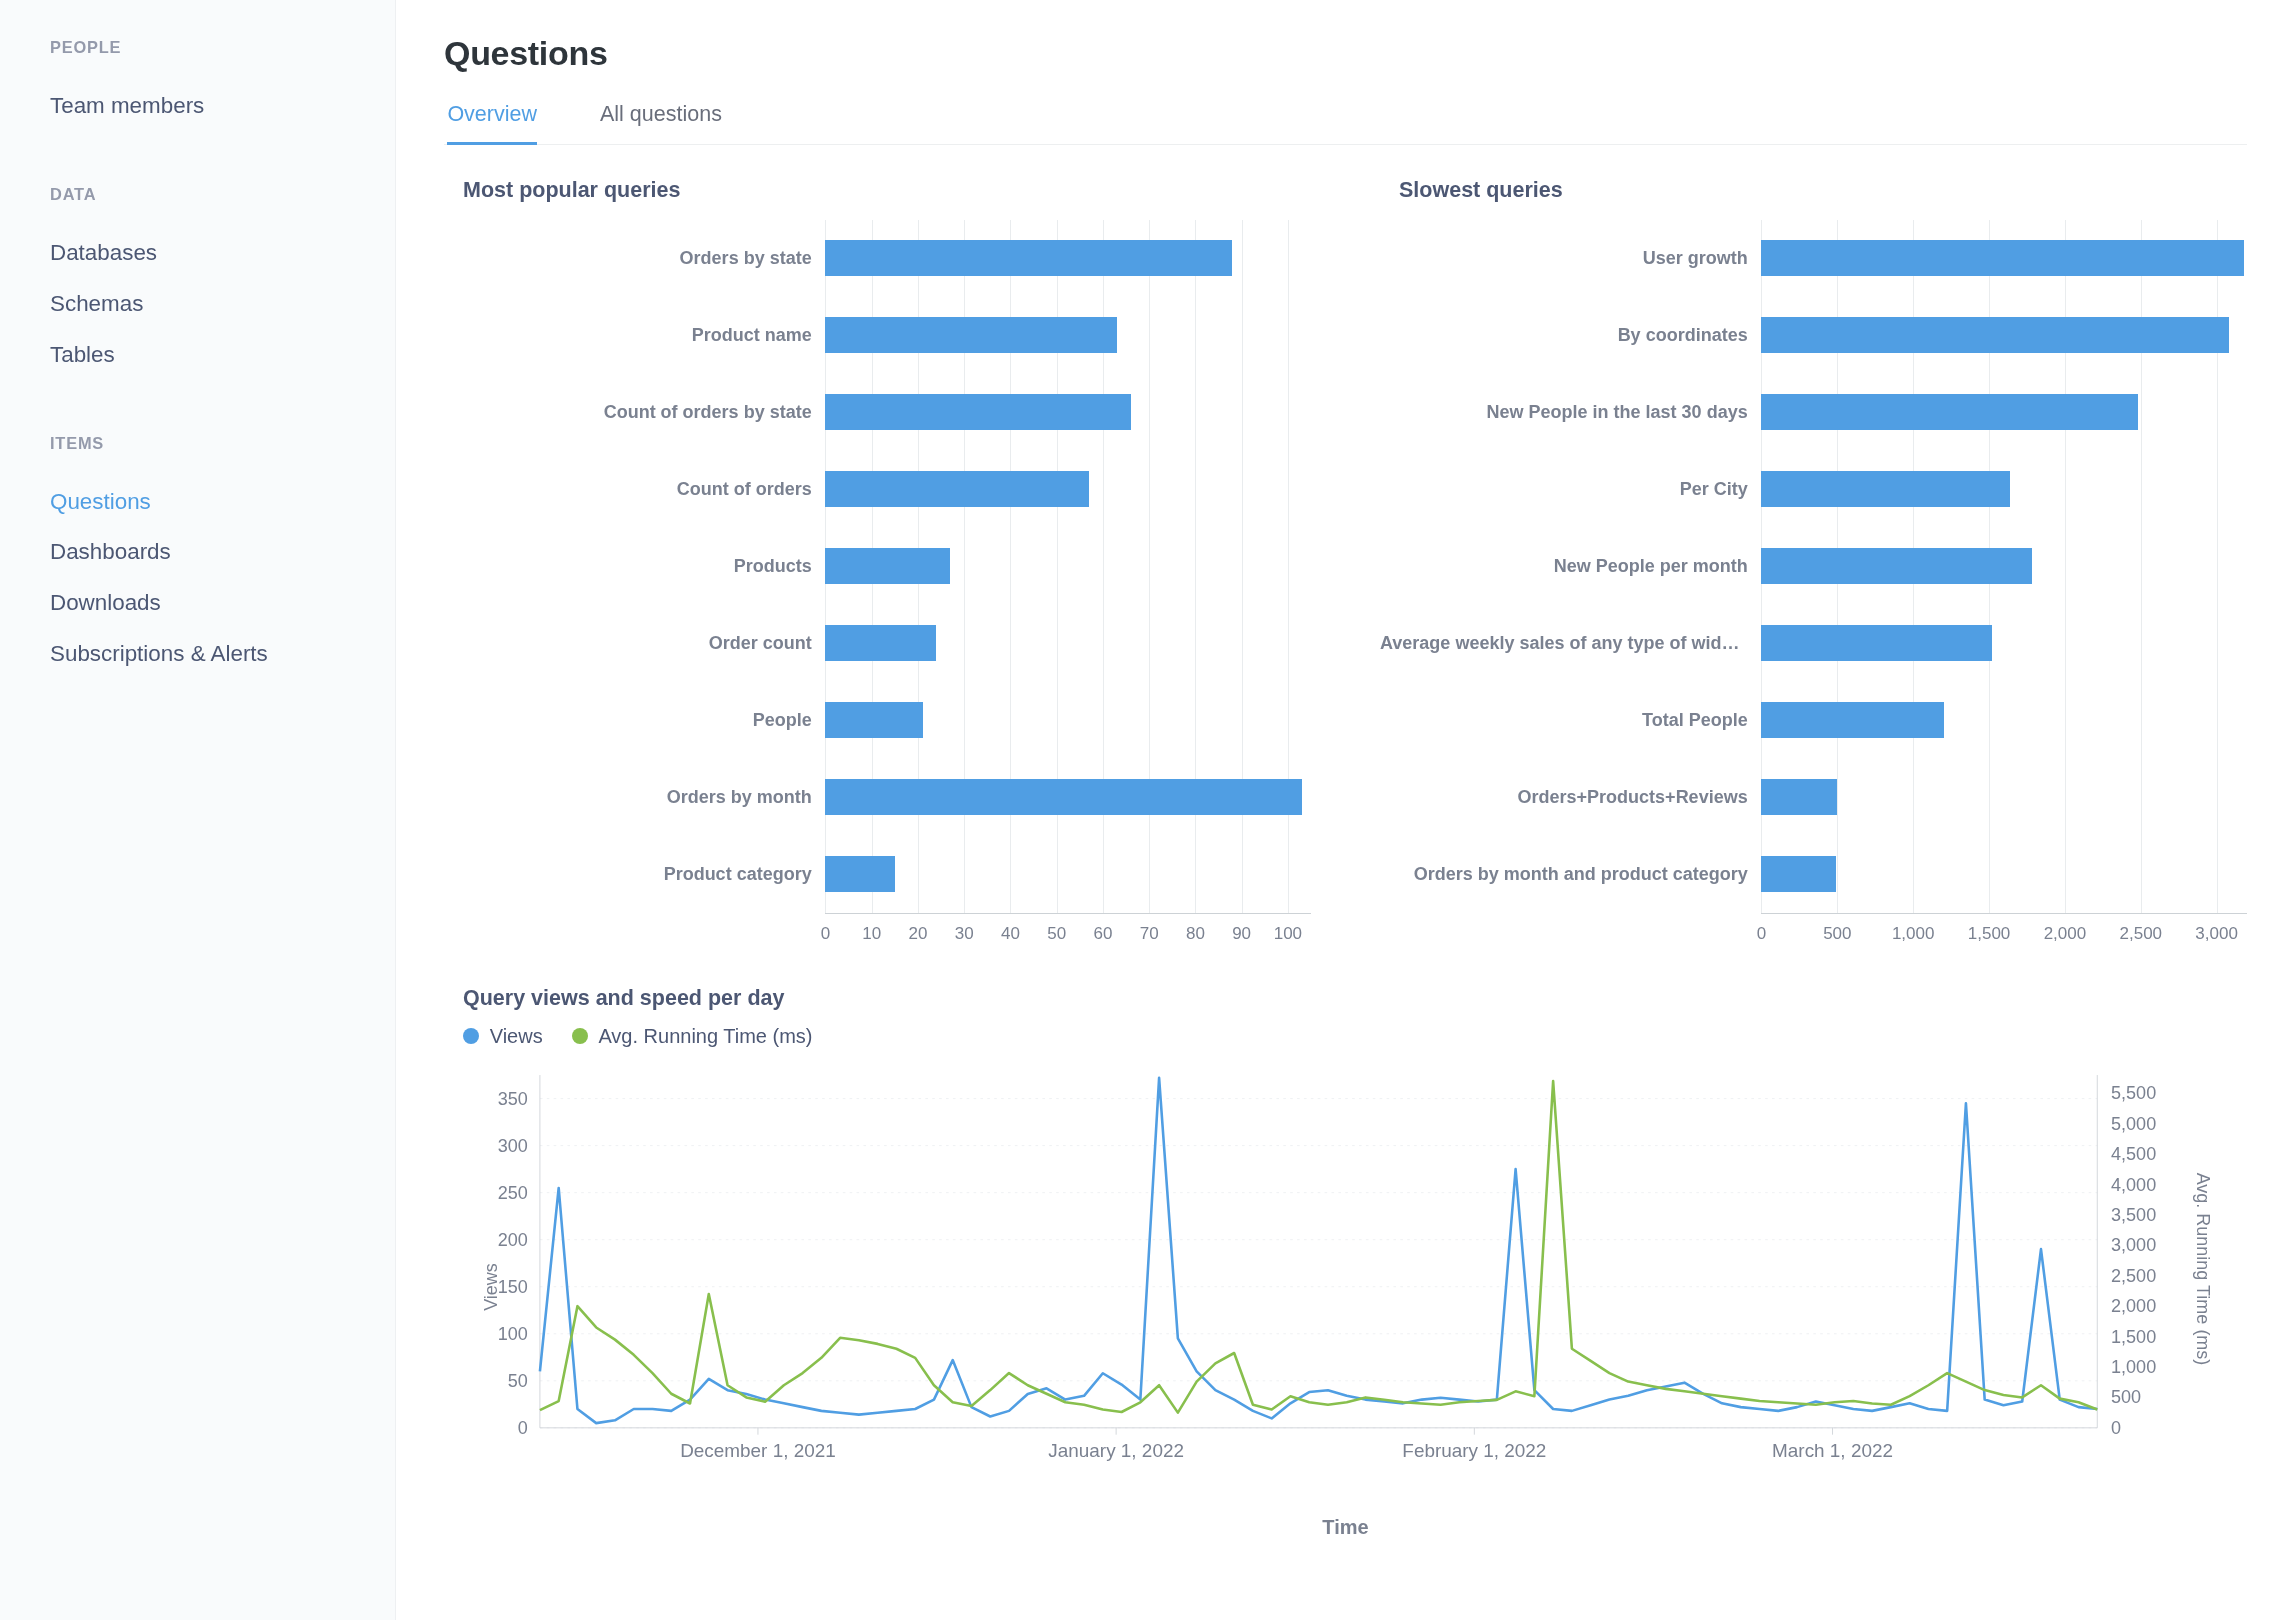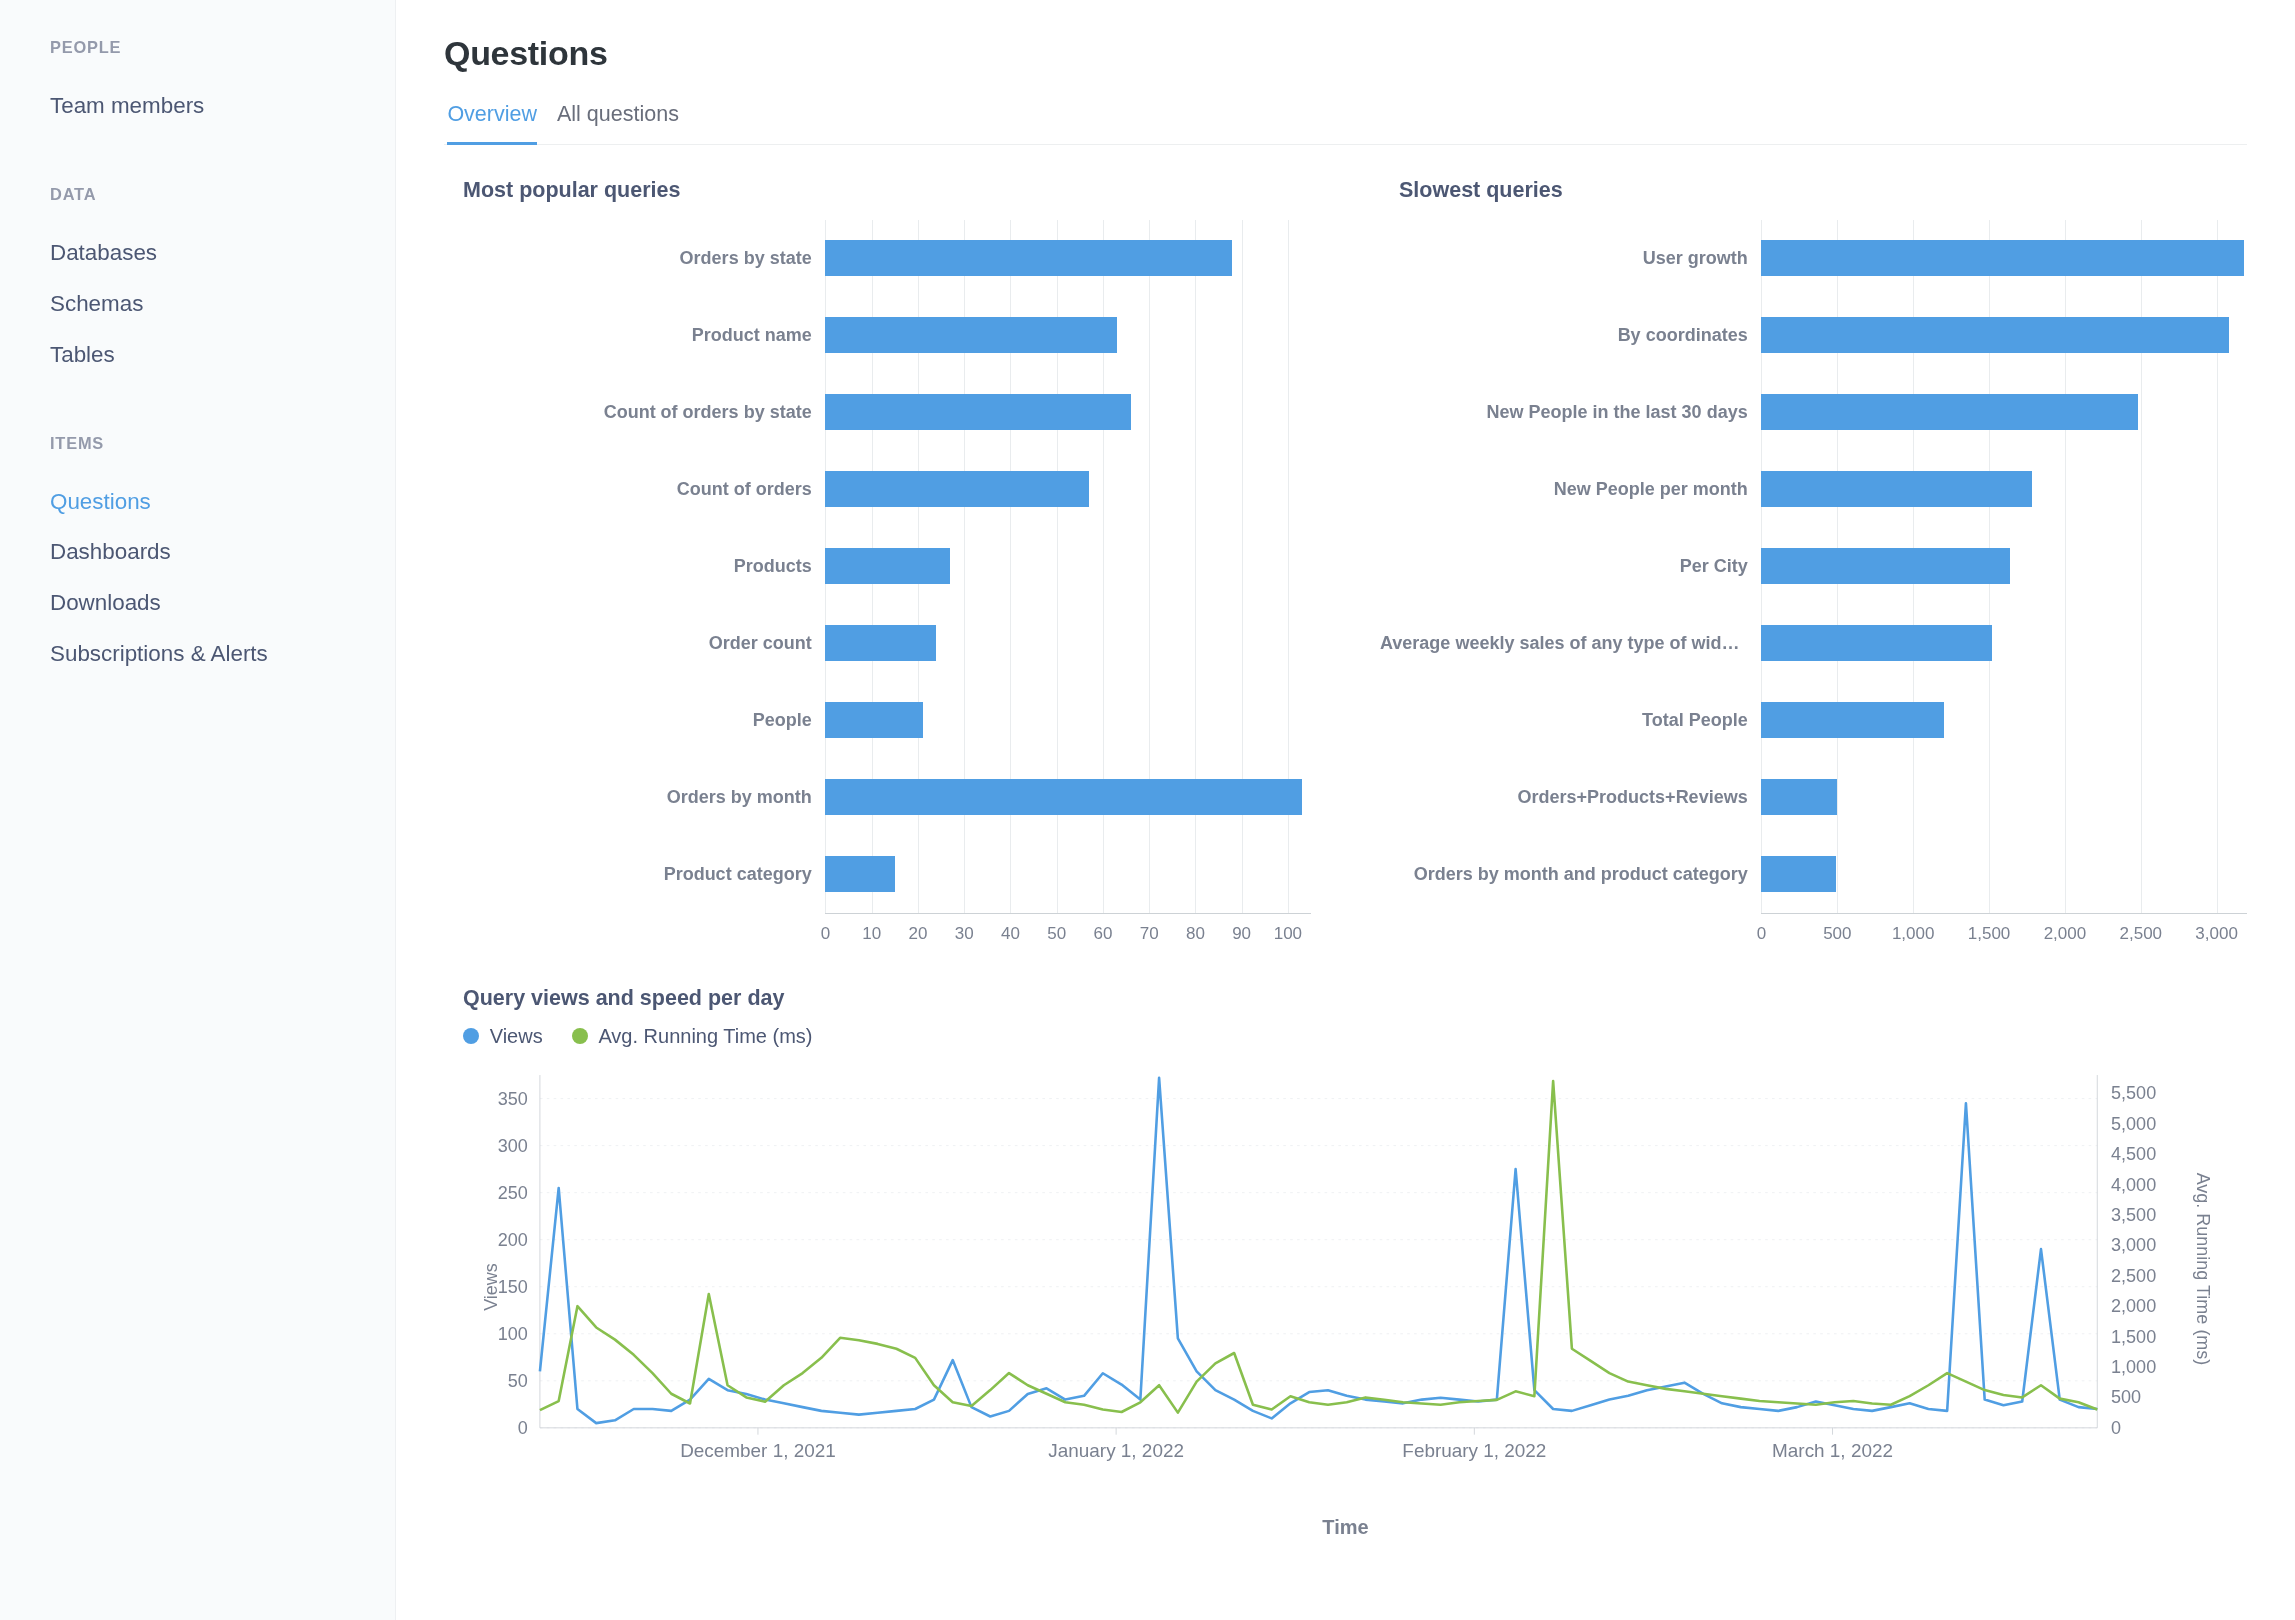--- a/index.html
+++ b/index.html
@@ -57,21 +57,21 @@
   }
   .page-title {
     font-size: 34px;
     font-weight: 700;
     color: #2e353b;
     margin: 0 0 0 0;
     letter-spacing: -0.3px;
   }
   .tabs {
     display: flex;
-    gap: 20px;
+    gap: 63px;
     margin-top: 29px;
     border-bottom: 0.9px solid #edeff0;
     padding-left: 3.4px;
   }
   .tab {
     font-size: 21.5px;
     color: #696e7b;
     padding-bottom: 14.6px;
     cursor: pointer;
     border-bottom: 3.4px solid transparent;
@@ -386,29 +386,29 @@
                   <div class="hbar-fill" title="By coordinates: 3080" style="width: 96.25%;"></div>
                 </div>
               </div>
               <div class="hbar-row">
                 <div class="hbar-label">New People in the last 30 days</div>
                 <div class="hbar-track">
                   <div class="hbar-fill" title="New People in the last 30 days: 2480" style="width: 77.5%;"></div>
                 </div>
               </div>
               <div class="hbar-row">
+                <div class="hbar-label">Per City</div>
+                <div class="hbar-track">
+                  <div class="hbar-fill" title="Per City: 1640" style="width: 51.25%;"></div>
+                </div>
+              </div>
+              <div class="hbar-row">
                 <div class="hbar-label">New People per month</div>
                 <div class="hbar-track">
                   <div class="hbar-fill" title="New People per month: 1780" style="width: 55.625%;"></div>
-                </div>
-              </div>
-              <div class="hbar-row">
-                <div class="hbar-label">Per City</div>
-                <div class="hbar-track">
-                  <div class="hbar-fill" title="Per City: 1640" style="width: 51.25%;"></div>
                 </div>
               </div>
               <div class="hbar-row">
                 <div class="hbar-label">Average weekly sales of any type of widget</div>
                 <div class="hbar-track">
                   <div class="hbar-fill" title="Average weekly sales of any type of widget: 1520" style="width: 47.5%;"></div>
                 </div>
               </div>
               <div class="hbar-row">
                 <div class="hbar-label">Total People</div>

